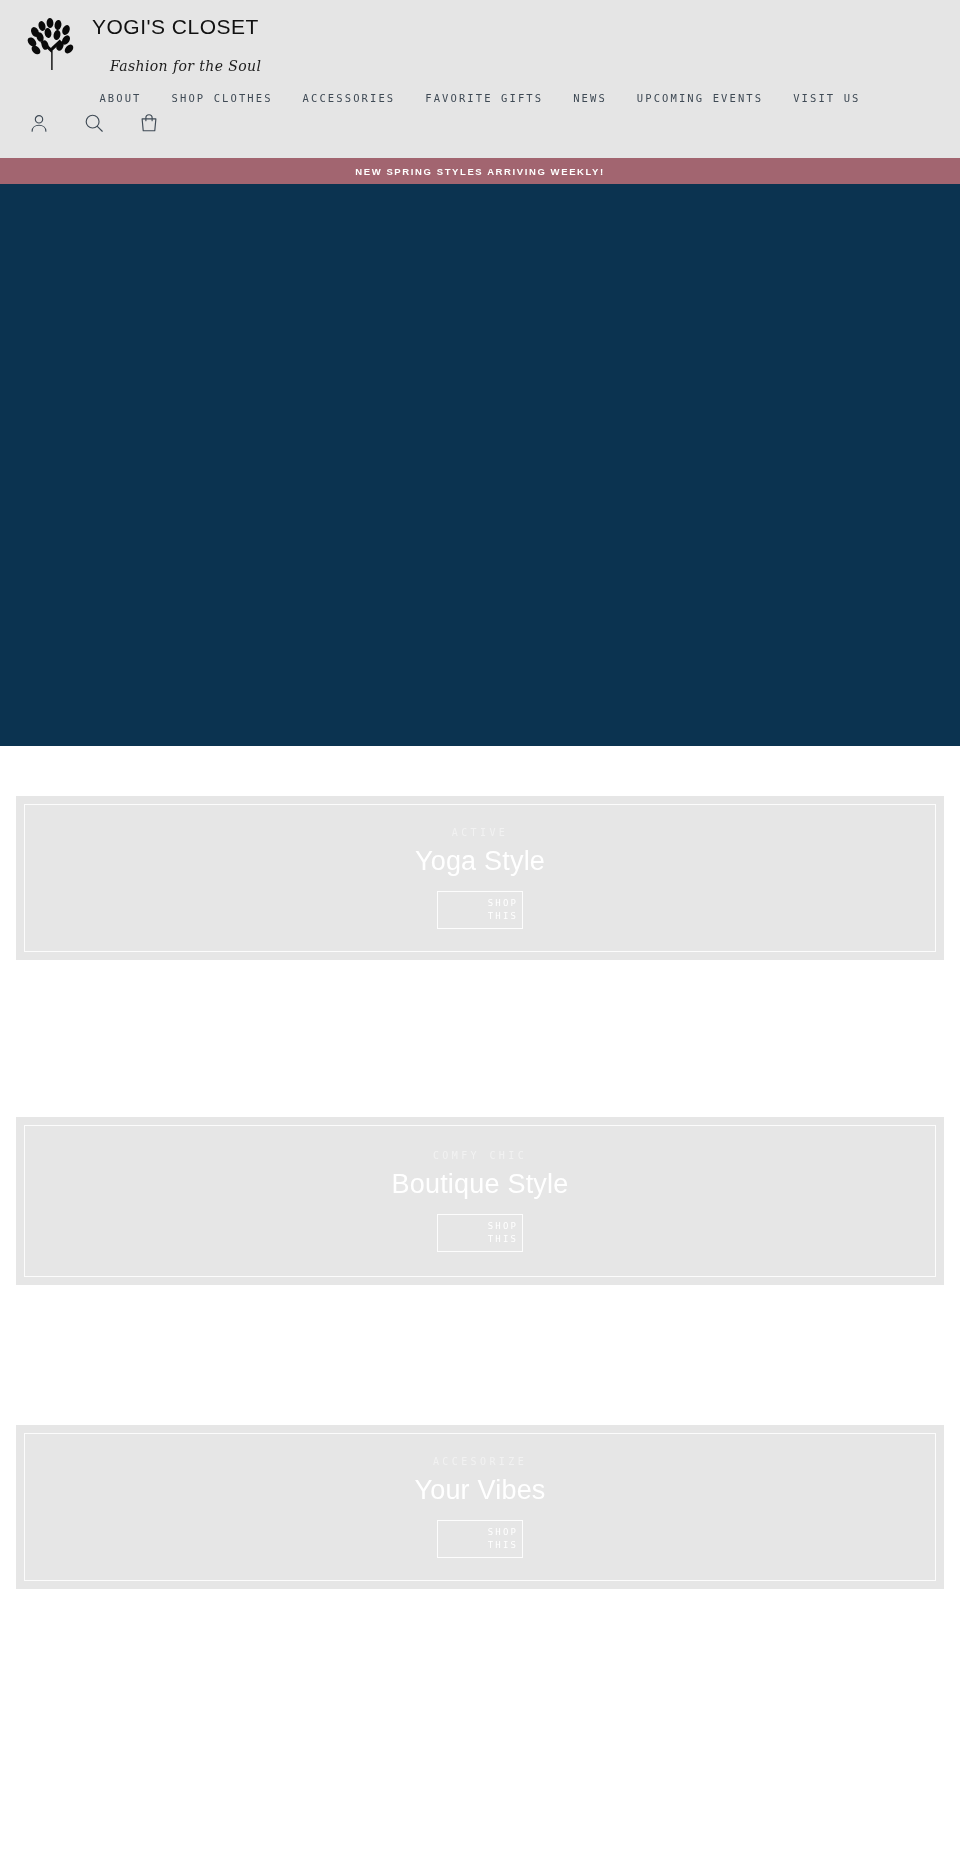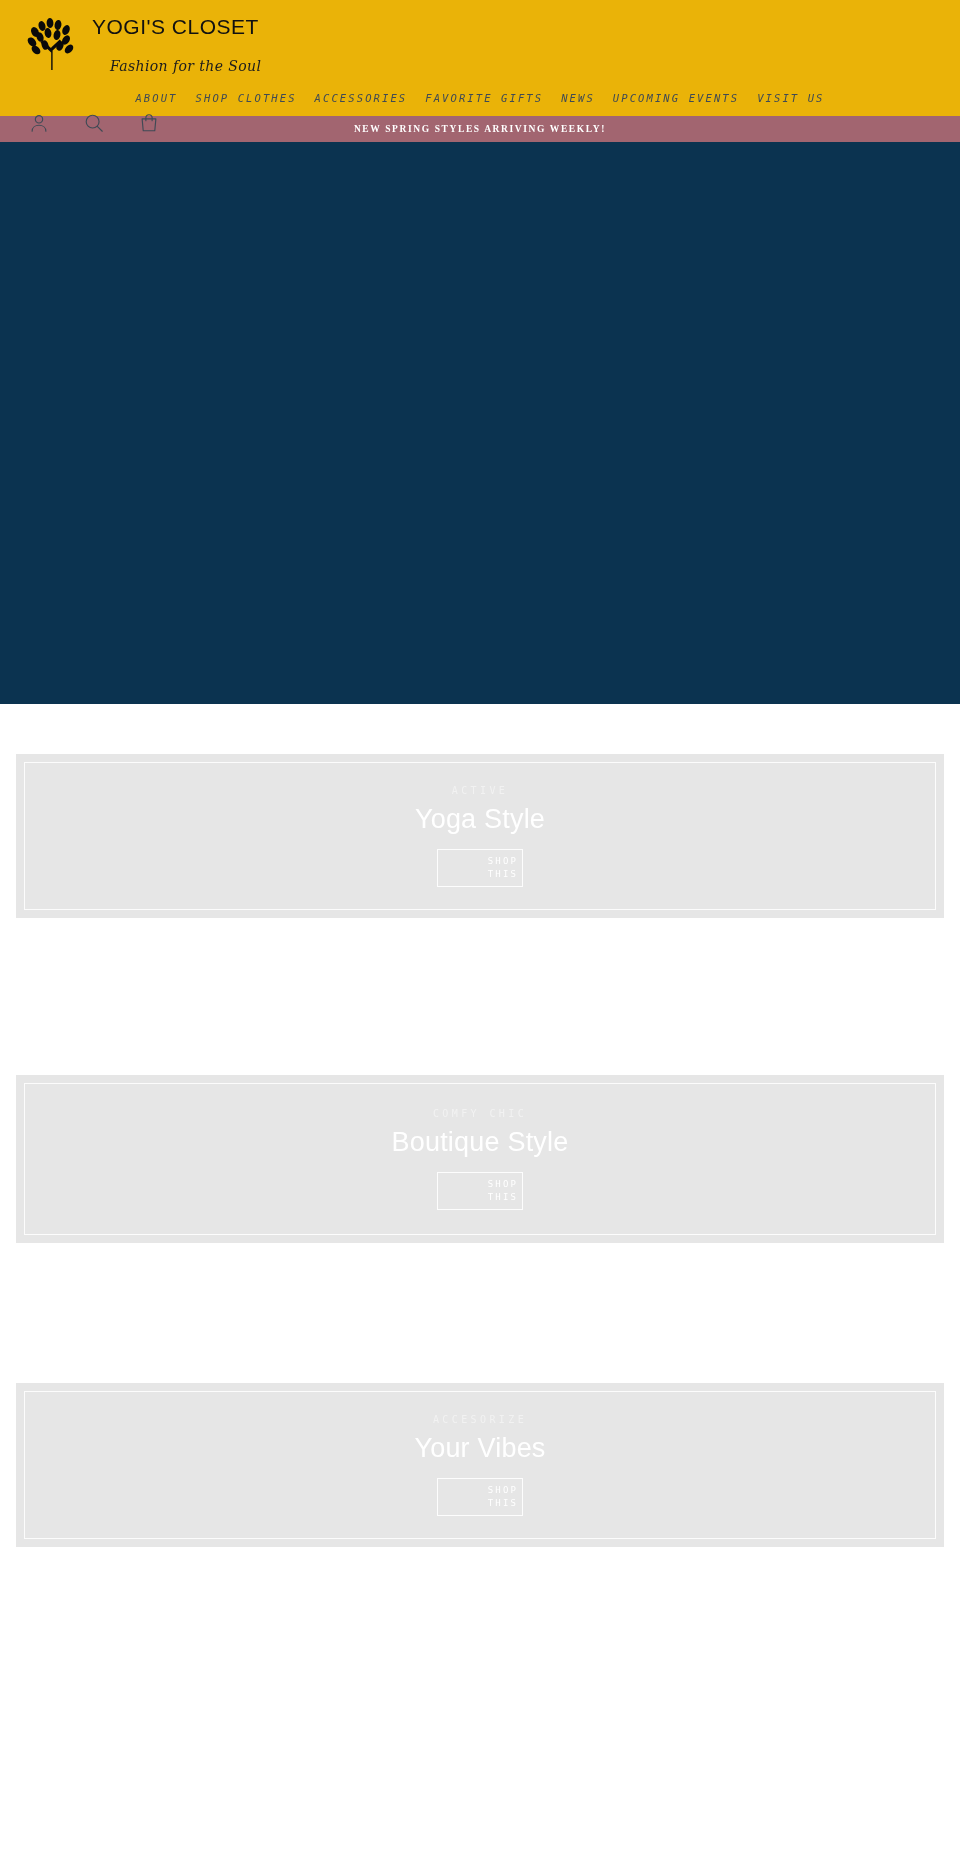--- a/index.html
+++ b/index.html
@@ -13,22 +13,22 @@
   .page {
     width: 960px;
     min-height: 1875px;
     position: relative;
     overflow: hidden;
   }
 
   
   .site-header {
     width: 100%;
-    height: 116px;
-    background: #eab308;
+    height: 158px;
+    background: #e5e5e5;
     position: relative;
   }
 
   .brand {
     position: absolute;
     left: 26px;
     top: 14px;
     display: flex;
     align-items: center;
     gap: 12px;
@@ -67,22 +67,21 @@
     white-space: nowrap;
   }
 
   .main-nav {
     position: absolute;
     left: 0;
     top: 92px;
     width: 100%;
     display: flex;
     justify-content: center;
-    gap: 18px;
-    font-style: italic;
+    gap: 30px;
   }
 
   .nav-link {
     font-size: 10.5px;
     letter-spacing: 2.1px;
     color: #3f4a55;
     text-transform: uppercase;
     text-decoration: none;
     white-space: nowrap;
     font-family: "DejaVu Sans Mono", monospace;
@@ -115,21 +114,21 @@
     display: flex;
     align-items: center;
     justify-content: center;
   }
 
   .promo-text {
     color: #ffffff;
     font-size: 9.5px;
     letter-spacing: 1.6px;
     font-weight: bold;
-    font-family: Liberation Serif, serif;
+    font-family: Liberation Sans, sans-serif;
     text-transform: uppercase;
     white-space: nowrap;
   }
 
   
   .hero {
     width: 100%;
     height: 562px;
     background: #0b3350;
   }

